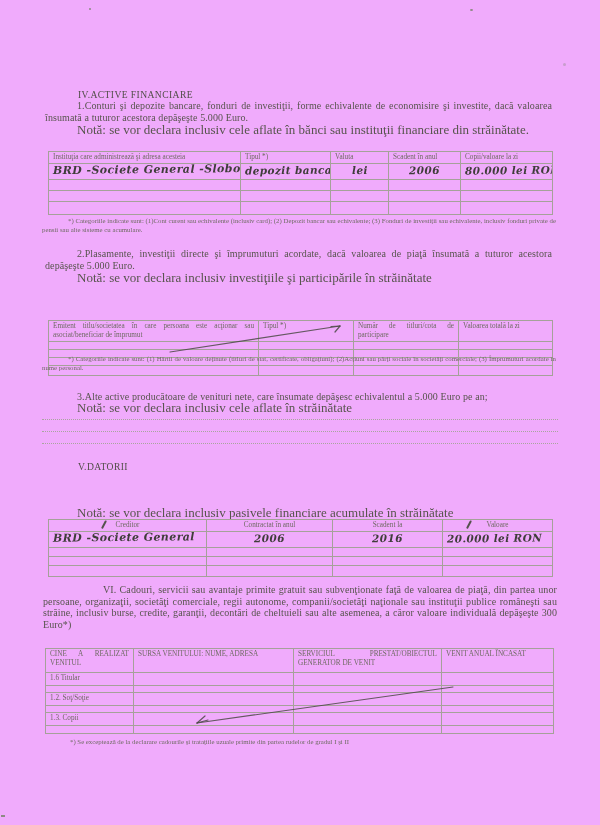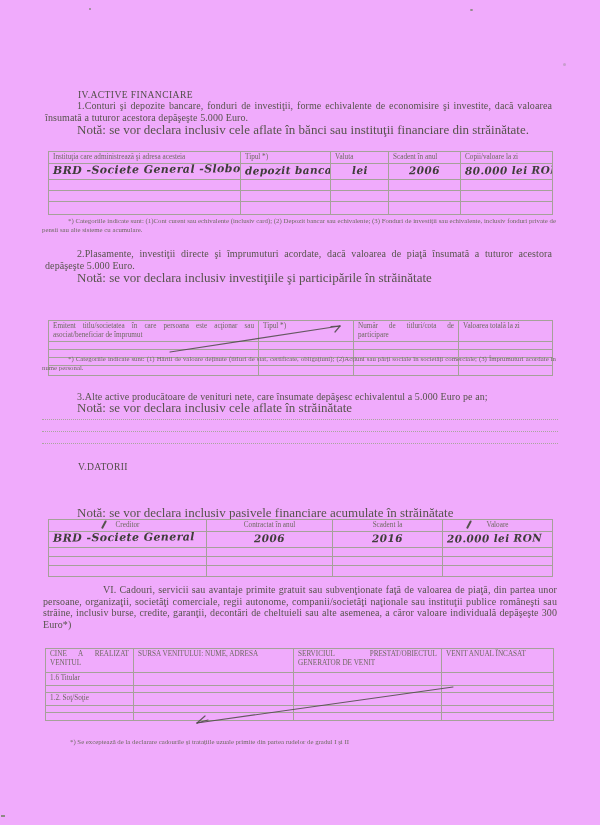--- a/index.html
+++ b/index.html
@@ -249,20 +249,26 @@
         <td></td>
             <td></td>
             <td></td>
       </tr>
       <tr style="height:7px">
             <td></td>
             <td></td>
             <td></td>
             <td></td>
           </tr>
+      <tr style="height:13px">
+        <td>1.3. Copii</td>
+        <td></td>
+            <td></td>
+            <td></td>
+      </tr>
       <tr style="height:8px">
             <td></td>
             <td></td>
             <td></td>
             <td></td>
           </tr>
     </tbody>
       </table>
   </div>
   <svg class="pen" style="left:185px;top:678px;" width="280" height="52">

